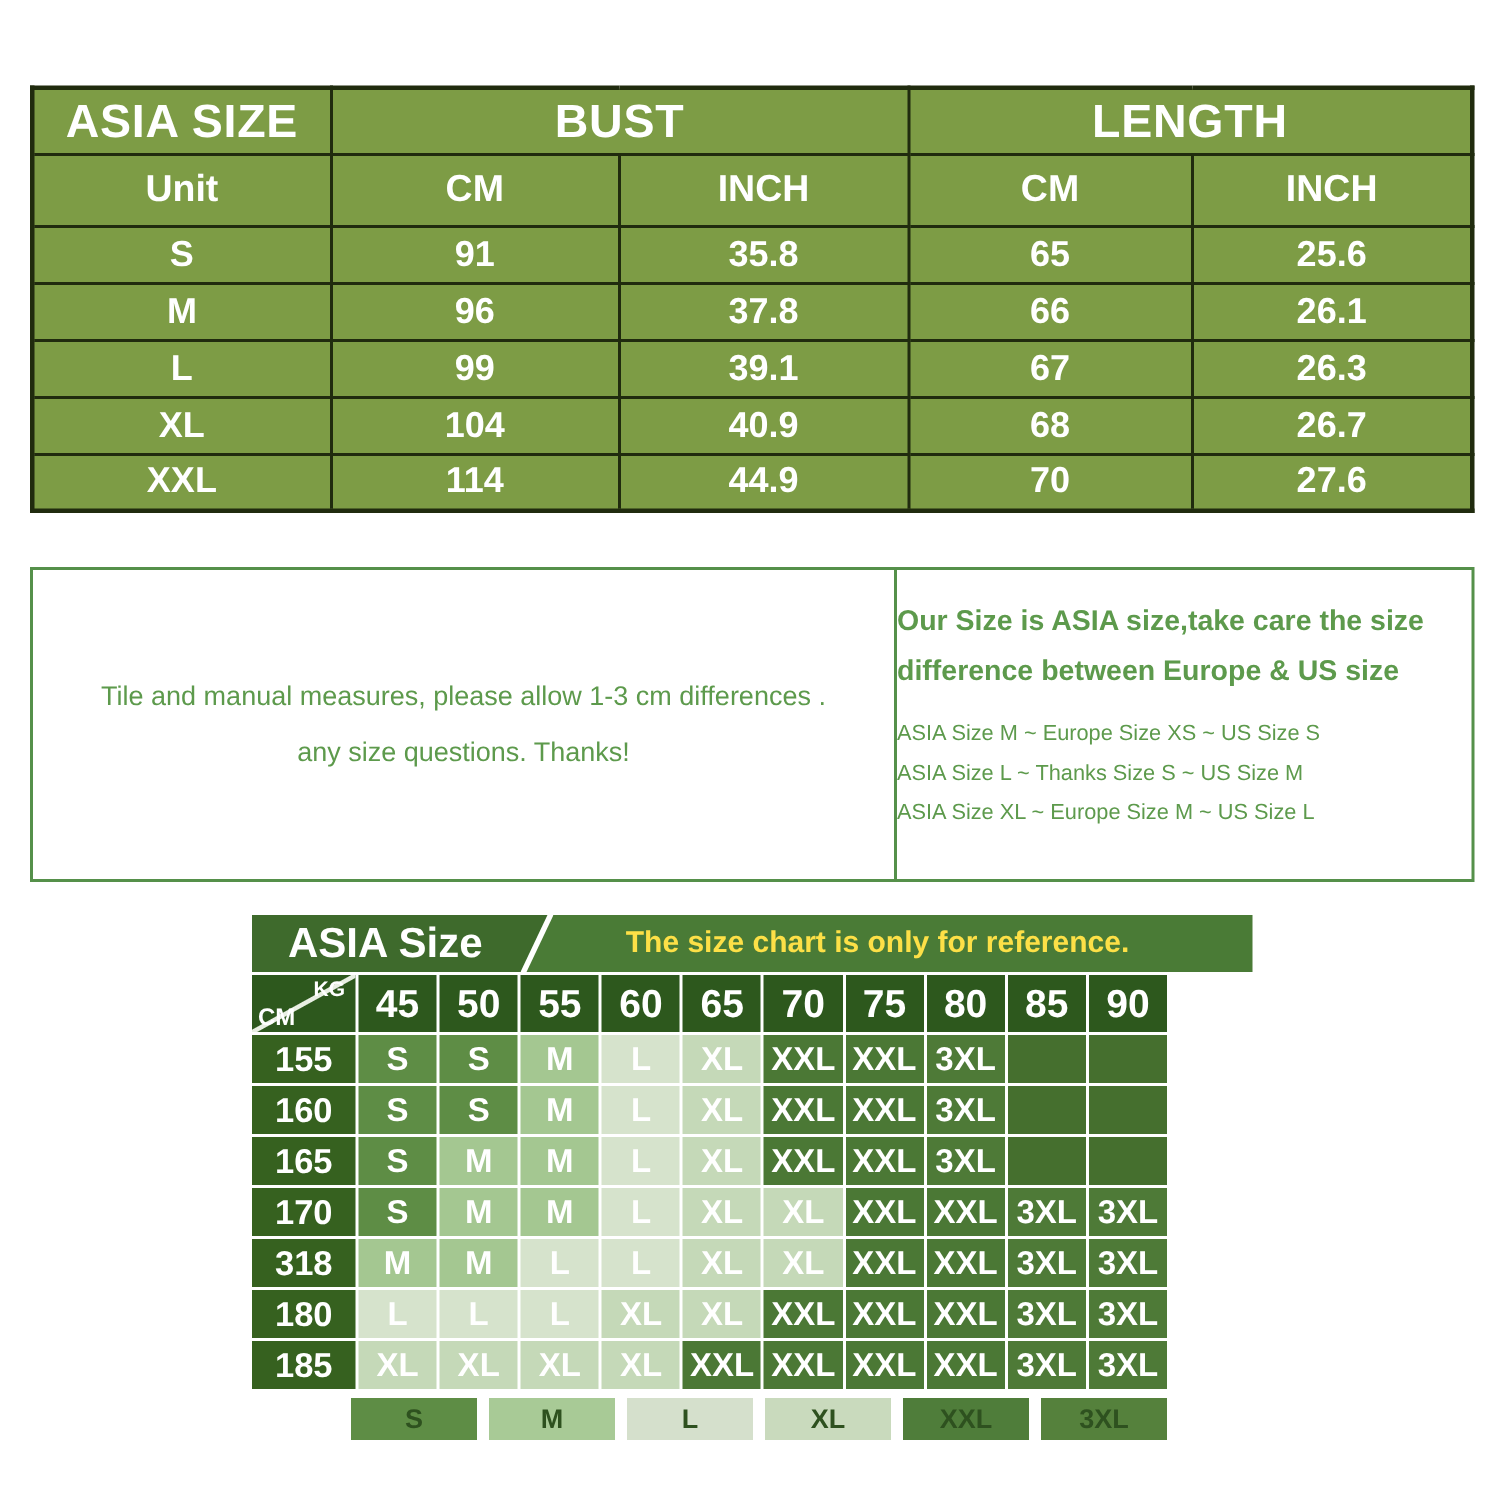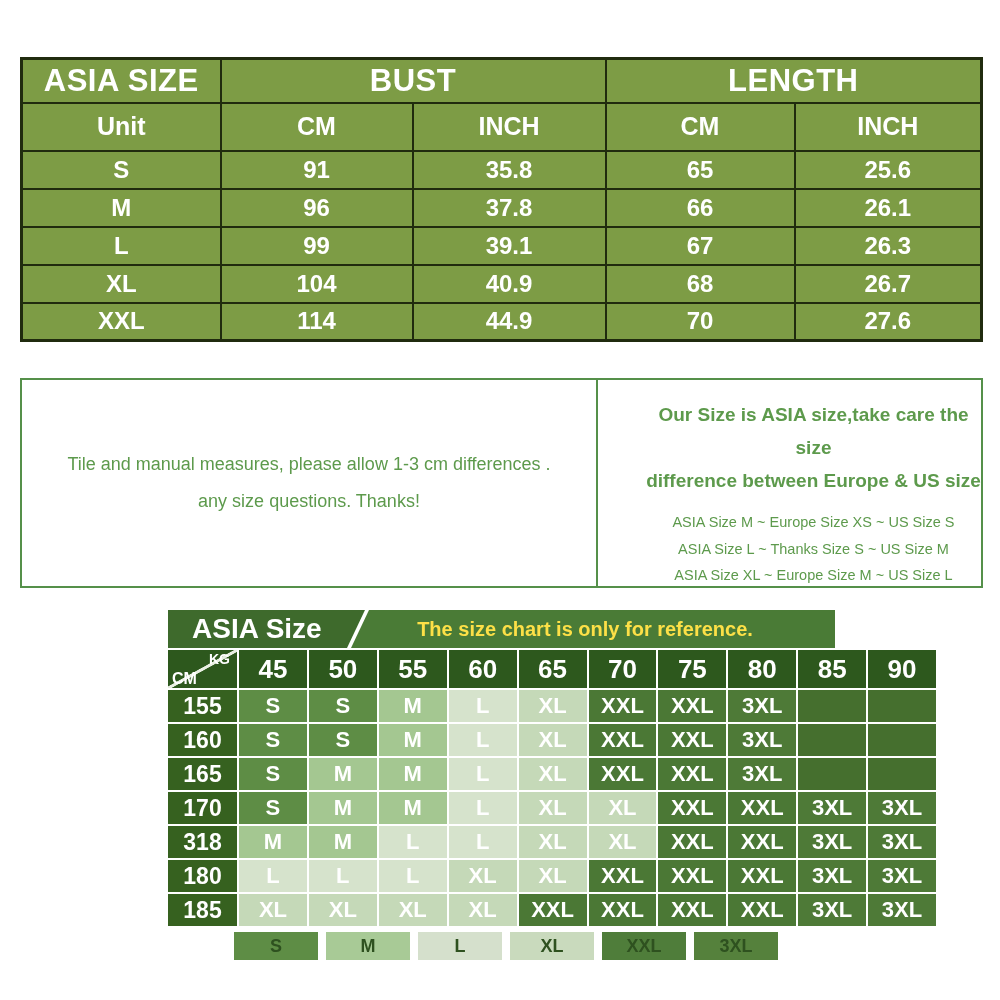--- a/index.html
+++ b/index.html
@@ -17,38 +17,38 @@
   .top-table tr.h2 td { height:48px; font-size:25px; }
   .top-table tbody td { height:38px; font-size:24px; }
 
   
   .notes { position:absolute; left:20px; top:378px; width:963px; height:210px;
            border:2px solid var(--notes-border,#55904a); display:flex;
            color:var(--notes-text,#5d9a4c); }
   .notes-left { width:576px; border-right:2px solid var(--notes-border,#55904a);
                 display:flex; flex-direction:column; justify-content:center;
                 text-align:center; font-size:18px; line-height:37px; }
-  .notes-right { flex:1; text-align:center; padding-top:18px;padding-left:48px; }
+  .notes-right { flex:1; padding-top:18px; }
   .notes-right .heading div { font-size:19px; font-weight:bold; line-height:33px; }
   .notes-right .conversions { margin-top:12px; }
   .notes-right .conversions div { font-size:14.5px; line-height:26.5px; }
 
   
   .chart { position:absolute; left:168px; top:610px; width:667px; }
   .band { position:relative; height:38px; background:var(--band-right,#4a7b36); }
   .band-left { position:absolute; inset:0; background:var(--band-left,#3e6a2c);
                clip-path:polygon(0 0, 197px 0, 179px 100%, 0 100%); }
   .band-slash { position:absolute; inset:0; background:#fff;
                clip-path:polygon(197px 0, 201px 0, 183px 100%, 179px 100%); }
   .band-title { position:absolute; left:24px; top:50%; transform:translateY(-50%);
                 font-size:28px; font-weight:bold; color:#fff; }
   .band-sub { position:absolute; left:202px; width:430px; top:50%;
               transform:translateY(-50%); text-align:center;
               font-size:20px; font-weight:bold; color:#fde047; }
-  .grid { display:grid; width:768px; margin-top:2px;
+  .grid { display:grid; width:610px; margin-top:2px;
           grid-template-columns:69px repeat(10,1fr);
           grid-template-rows:38px repeat(7,32px);
           gap:2px; background:#fff; }
   .cell { display:flex; align-items:center; justify-content:center;
           color:#fff; font-weight:bold; font-size:22px; }
   .kg-cell { background:var(--hdr-bg,#2d581d); font-size:26px; }
   .diag { position:relative; background:var(--hdr-bg,#2d581d);
           background-image:linear-gradient(to bottom right,
             transparent 47.5%, #e9efe3 48.5%, #e9efe3 52%, transparent 53%); }
   .diag .kg { position:absolute; top:1px; right:7px; font-size:14px; }

